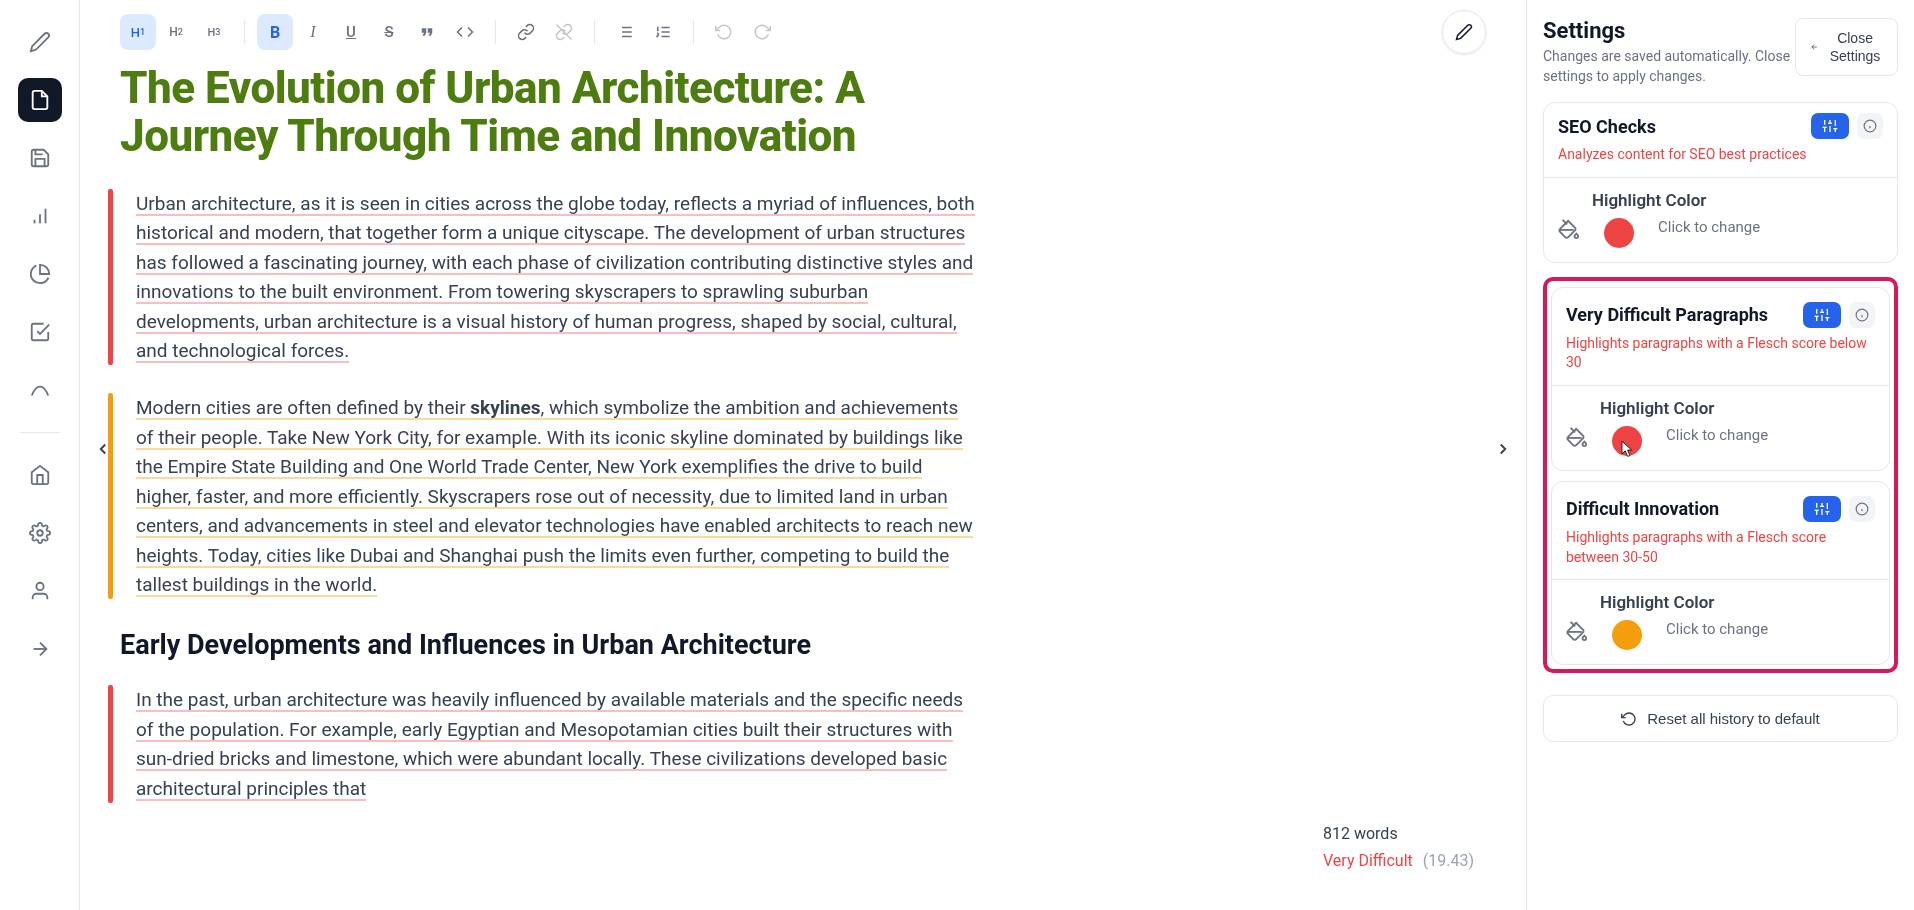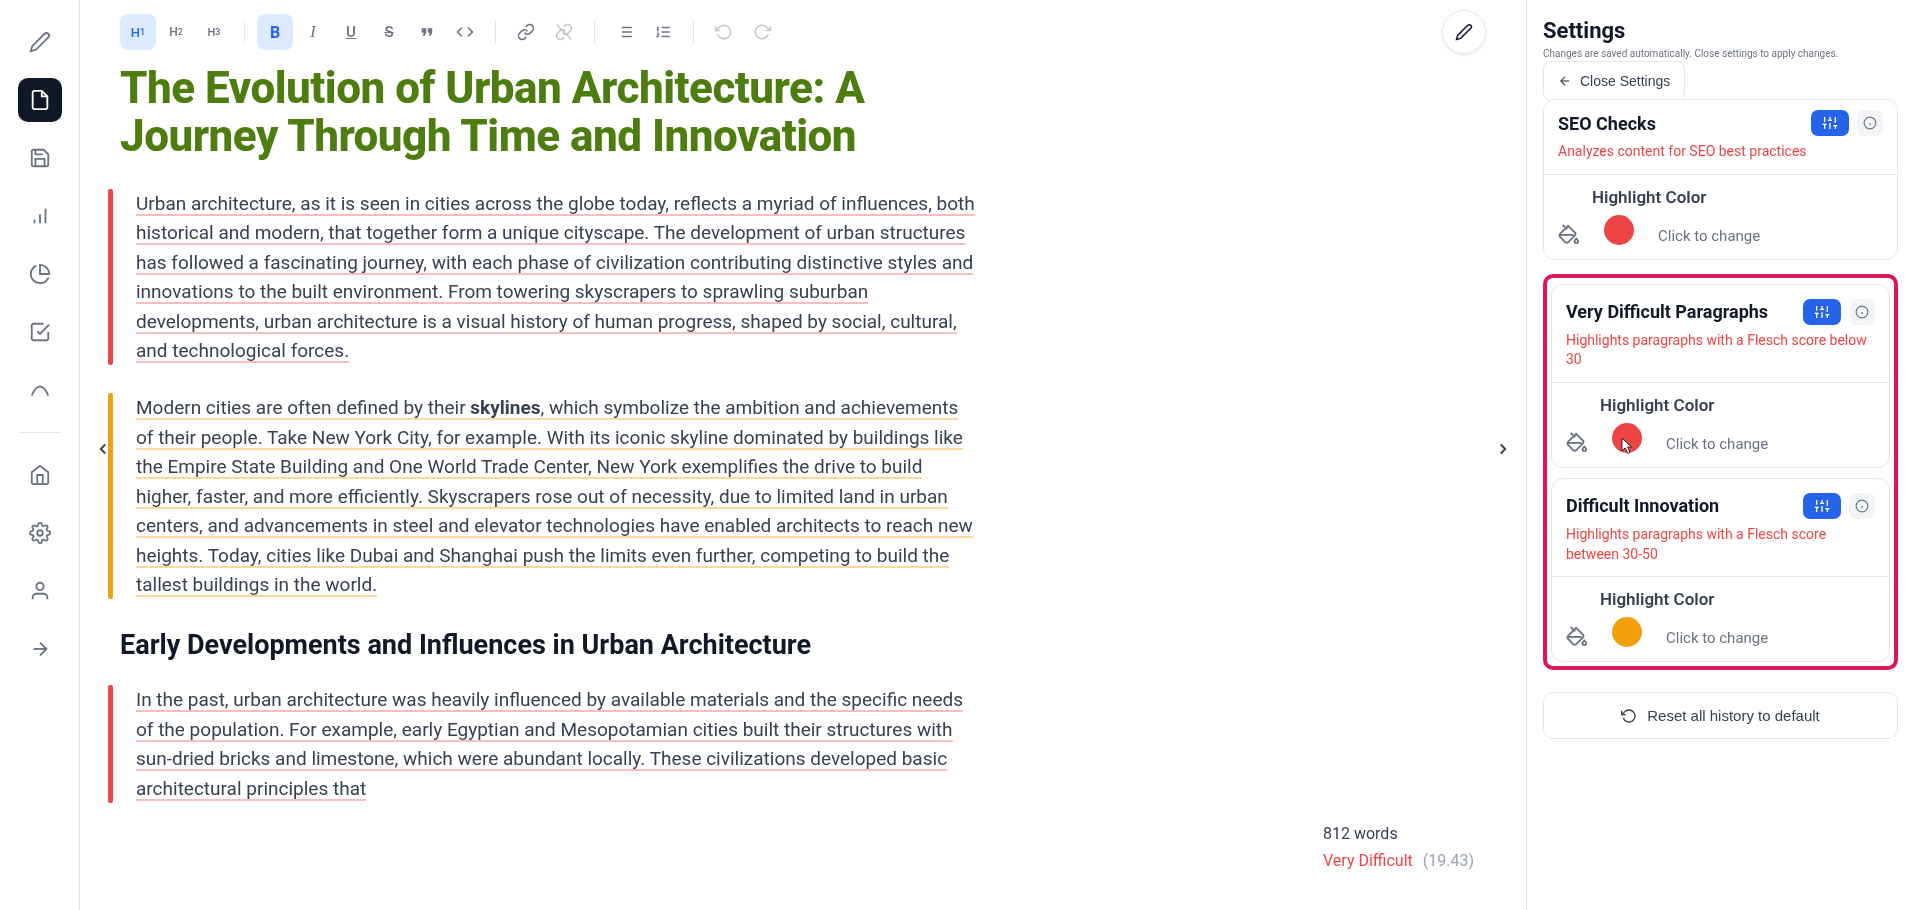--- a/index.html
+++ b/index.html
@@ -194,31 +194,30 @@
       border-left: 1px solid #e5e7eb;
       display: flex;
       flex-direction: column;
       padding: 18px 16px 16px 16px;
       position: relative;
     }
     .settings-header {
       display: flex;
       justify-content: flex-end;
       align-items: flex-start;
-      margin-bottom: 2px;
-      flex-direction: column;
+      margin-bottom: 20px;
     }
     .settings-title {
       font-size: 22px;
       font-weight: 700;
       color: #111827;
       margin-bottom: 4px;
     }
     .settings-subtitle {
-      font-size: 10px;
+      font-size: 14px;
       color: #6b7280;
       line-height: 1.4;
     }
     .close-settings-btn {
       border: 1px solid #e5e7eb;
       border-radius: 8px;
       padding: 10px 14px;
       font-size: 14px;
       color: #374151;
       cursor: pointer;
@@ -282,21 +281,21 @@
     }
     .hc-label {
       font-size: 17px;
       font-weight: 600;
       color: #374151;
       margin-left: 34px;
       margin-bottom: 8px;
     }
     .hc-control {
       display: flex;
-      align-items: flex-end;
+      align-items: flex-start;
       gap: 24px;
     }
     .paint-icon {
       width: 22px;
       height: 22px;
       color: #6b7280;
     }
     .color-swatch {
       width: 30px;
       height: 30px;

